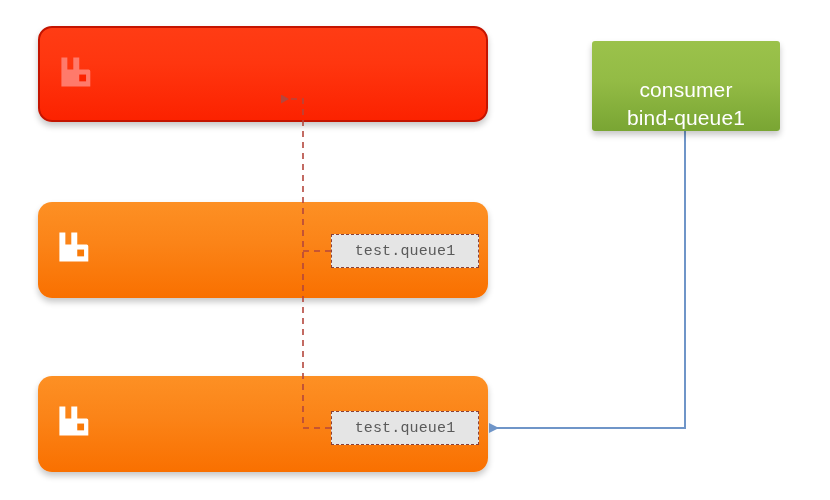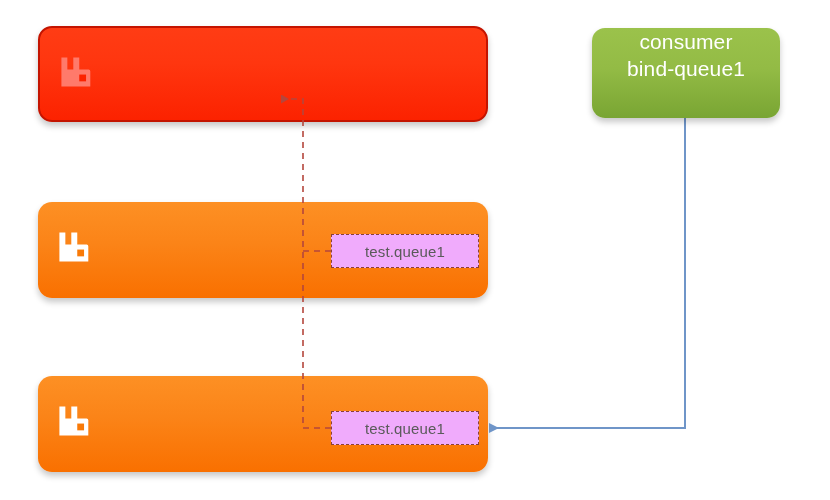--- a/index.html
+++ b/index.html
@@ -32,25 +32,26 @@
     background: linear-gradient(to bottom, #ff3c14 0%, #ff360f 38%, #fc2200 100%);
     border: 2px solid #c41400;
   }
   .node-orange {
     background: linear-gradient(to bottom, #fd9024 0%, #fb8418 42%, #f97000 100%);
     border: none;
   }
   .node-green {
     background: linear-gradient(to bottom, #9bc24b 0%, #93bb45 45%, #79a533 100%);
     border: none;
-    border-radius: 13px;
+    border-radius: 3px;
     display: flex;
-    align-items: flex-start;
+    align-items: flex-end;
     justify-content: center;
     text-align: center;
+    margin-top: 13px;
   }
   .node-green-label {
     color: #ffffff;
     font-size: 21px;
     line-height: 1.30;
     letter-spacing: 0.1px;
     white-space: pre-line;
   }
 
   
@@ -58,25 +59,26 @@
     position: absolute;
     width: 34px;
     height: 34px;
   }
   .rmq-icon svg { display: block; width: 100%; height: 100%; }
 
   
   .queue-chip {
     position: absolute;
     box-sizing: border-box;
-    background: #f0abfc;
+    background: #e5e5e5;
     border: 1px dashed #8a4038;
     display: flex;
     align-items: center;
     justify-content: center;
+    font-family: Liberation Mono, monospace;
   }
   .queue-chip-label {
     color: #5a5a5a;
     font-size: 15px;
     letter-spacing: 0.15px;
   }
 
   
   #connectors {
     position: absolute;

